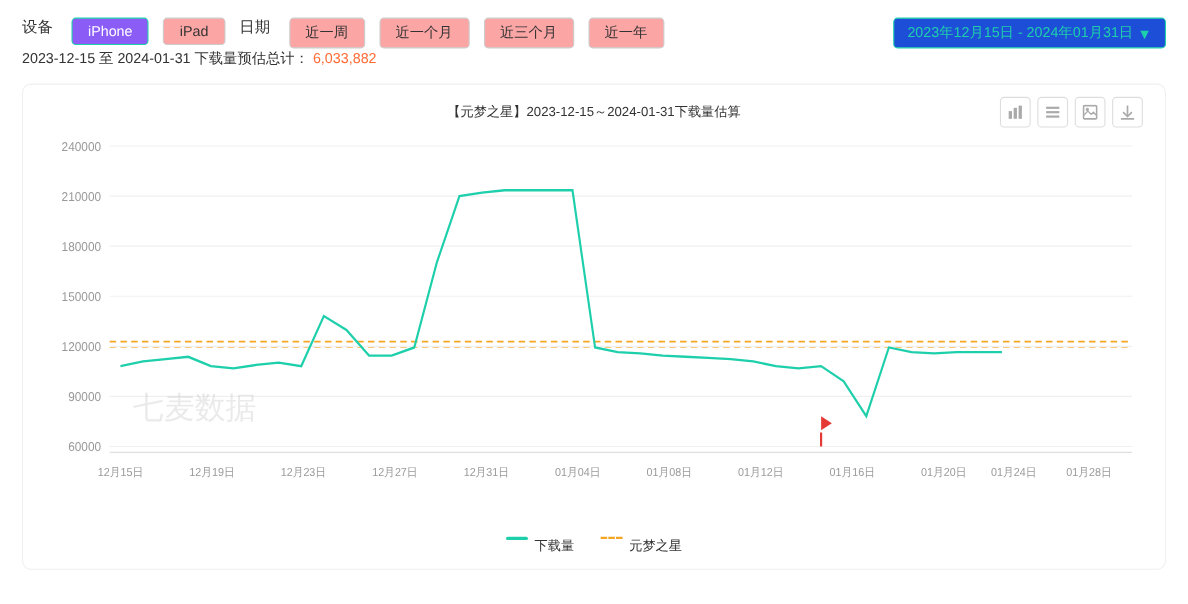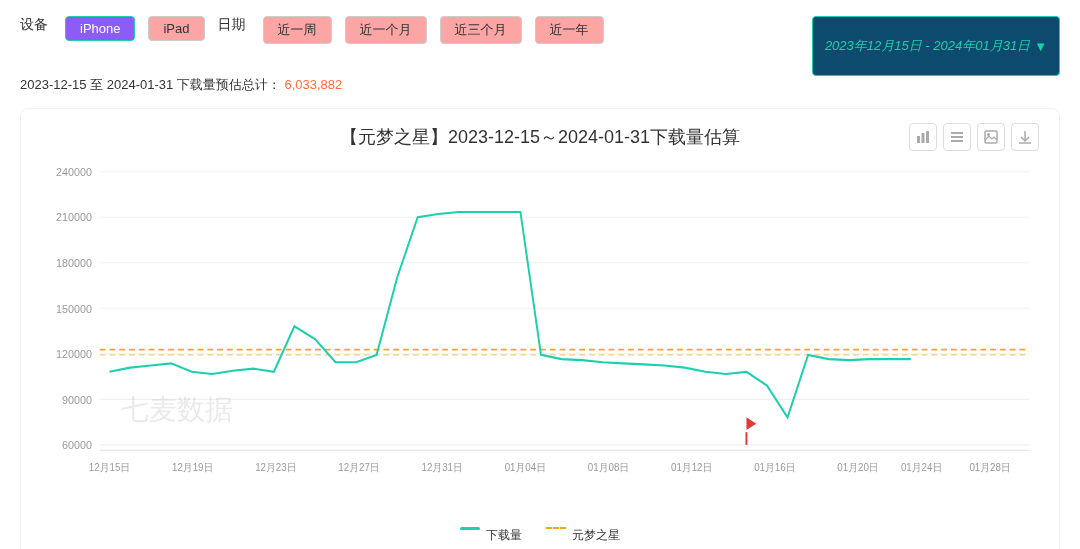--- a/index.html
+++ b/index.html
@@ -31,32 +31,31 @@
       cursor: pointer;
       font-size: 13px;
       color: #333;
     }
     .btn.active {
       background: #8b5cf6;
       border-color: #1ecfab;
       color: #fff;
     }
     .btn-date {
-      padding: 20px 12px;
+      padding: 4px 12px;
       border-radius: 4px;
       border: 1px solid #1ecfab;
-      background: #0c4a6e;
+      background: #1d4ed8;
       color: #1ecfab;
       cursor: pointer;
       font-size: 13px;
       margin-left: auto;
       display: flex;
       align-items: center;
       gap: 4px;
-      font-style: italic;
     }
     .summary-line {
       font-size: 13px;
       color: #333;
       margin-bottom: 14px;
     }
     .summary-count {
       color: #ff6b35;
       font-weight: normal;
     }
@@ -68,21 +67,21 @@
       background: #fff;
     }
     .chart-header {
       display: flex;
       align-items: center;
       justify-content: center;
       margin-bottom: 10px;
       position: relative;
     }
     .chart-title {
-      font-size: 18px;
+      font-size: 12px;
       color: #333;
       text-align: center;
     }
     .chart-actions {
       position: absolute;
       right: 0;
       display: flex;
       gap: 6px;
     }
     .chart-action-btn {

